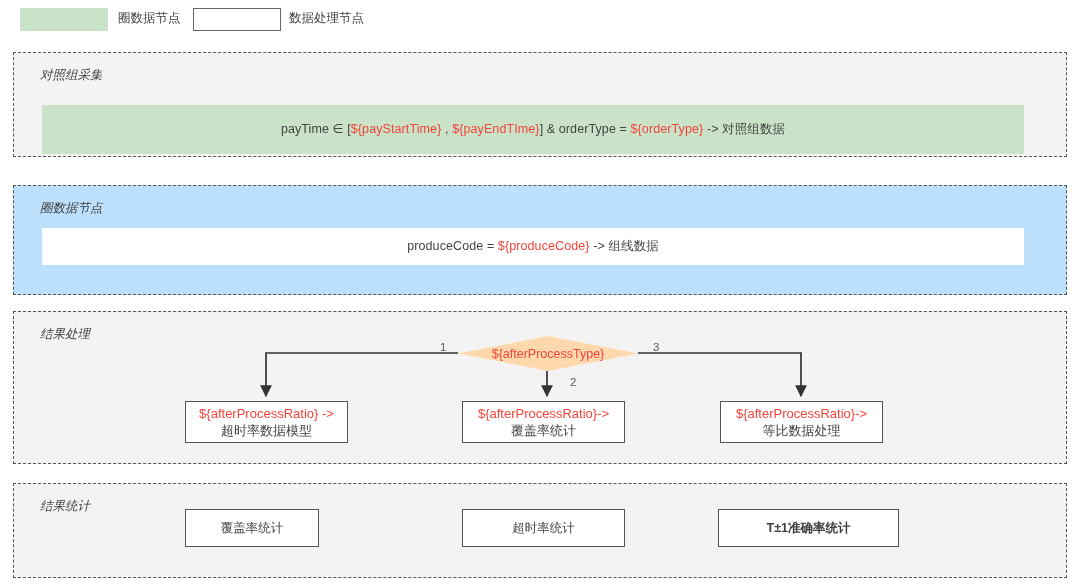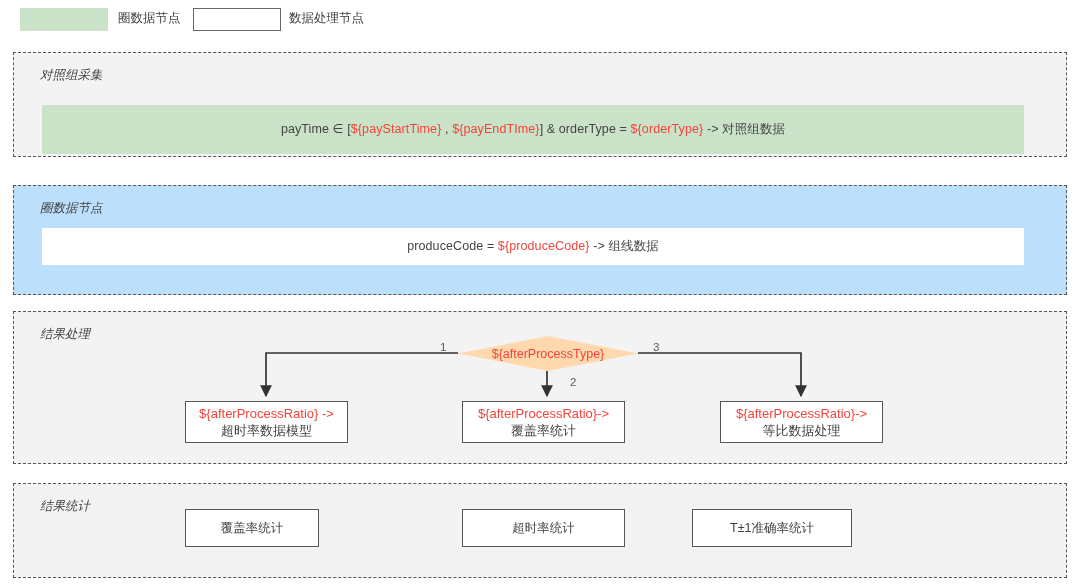--- a/index.html
+++ b/index.html
@@ -152,21 +152,21 @@
     border: 1.4px solid #555555;
     display: flex;
     align-items: center;
     justify-content: center;
     font-size: 12.5px;
     color: #3f3f3f;
     white-space: nowrap;
   }
   #stat-1 { left: 185px; width: 134px; }
   #stat-2 { left: 462px; width: 163px; }
-  #stat-3 { left: 692px; width: 160px; }
+  #stat-3 { left: 718px; width: 181px; font-weight: bold; }
 
   
   #connectors {
     position: absolute;
     left: 0; top: 0;
     width: 1080px; height: 588px;
     pointer-events: none;
   }
   .edge-label {
     position: absolute;

